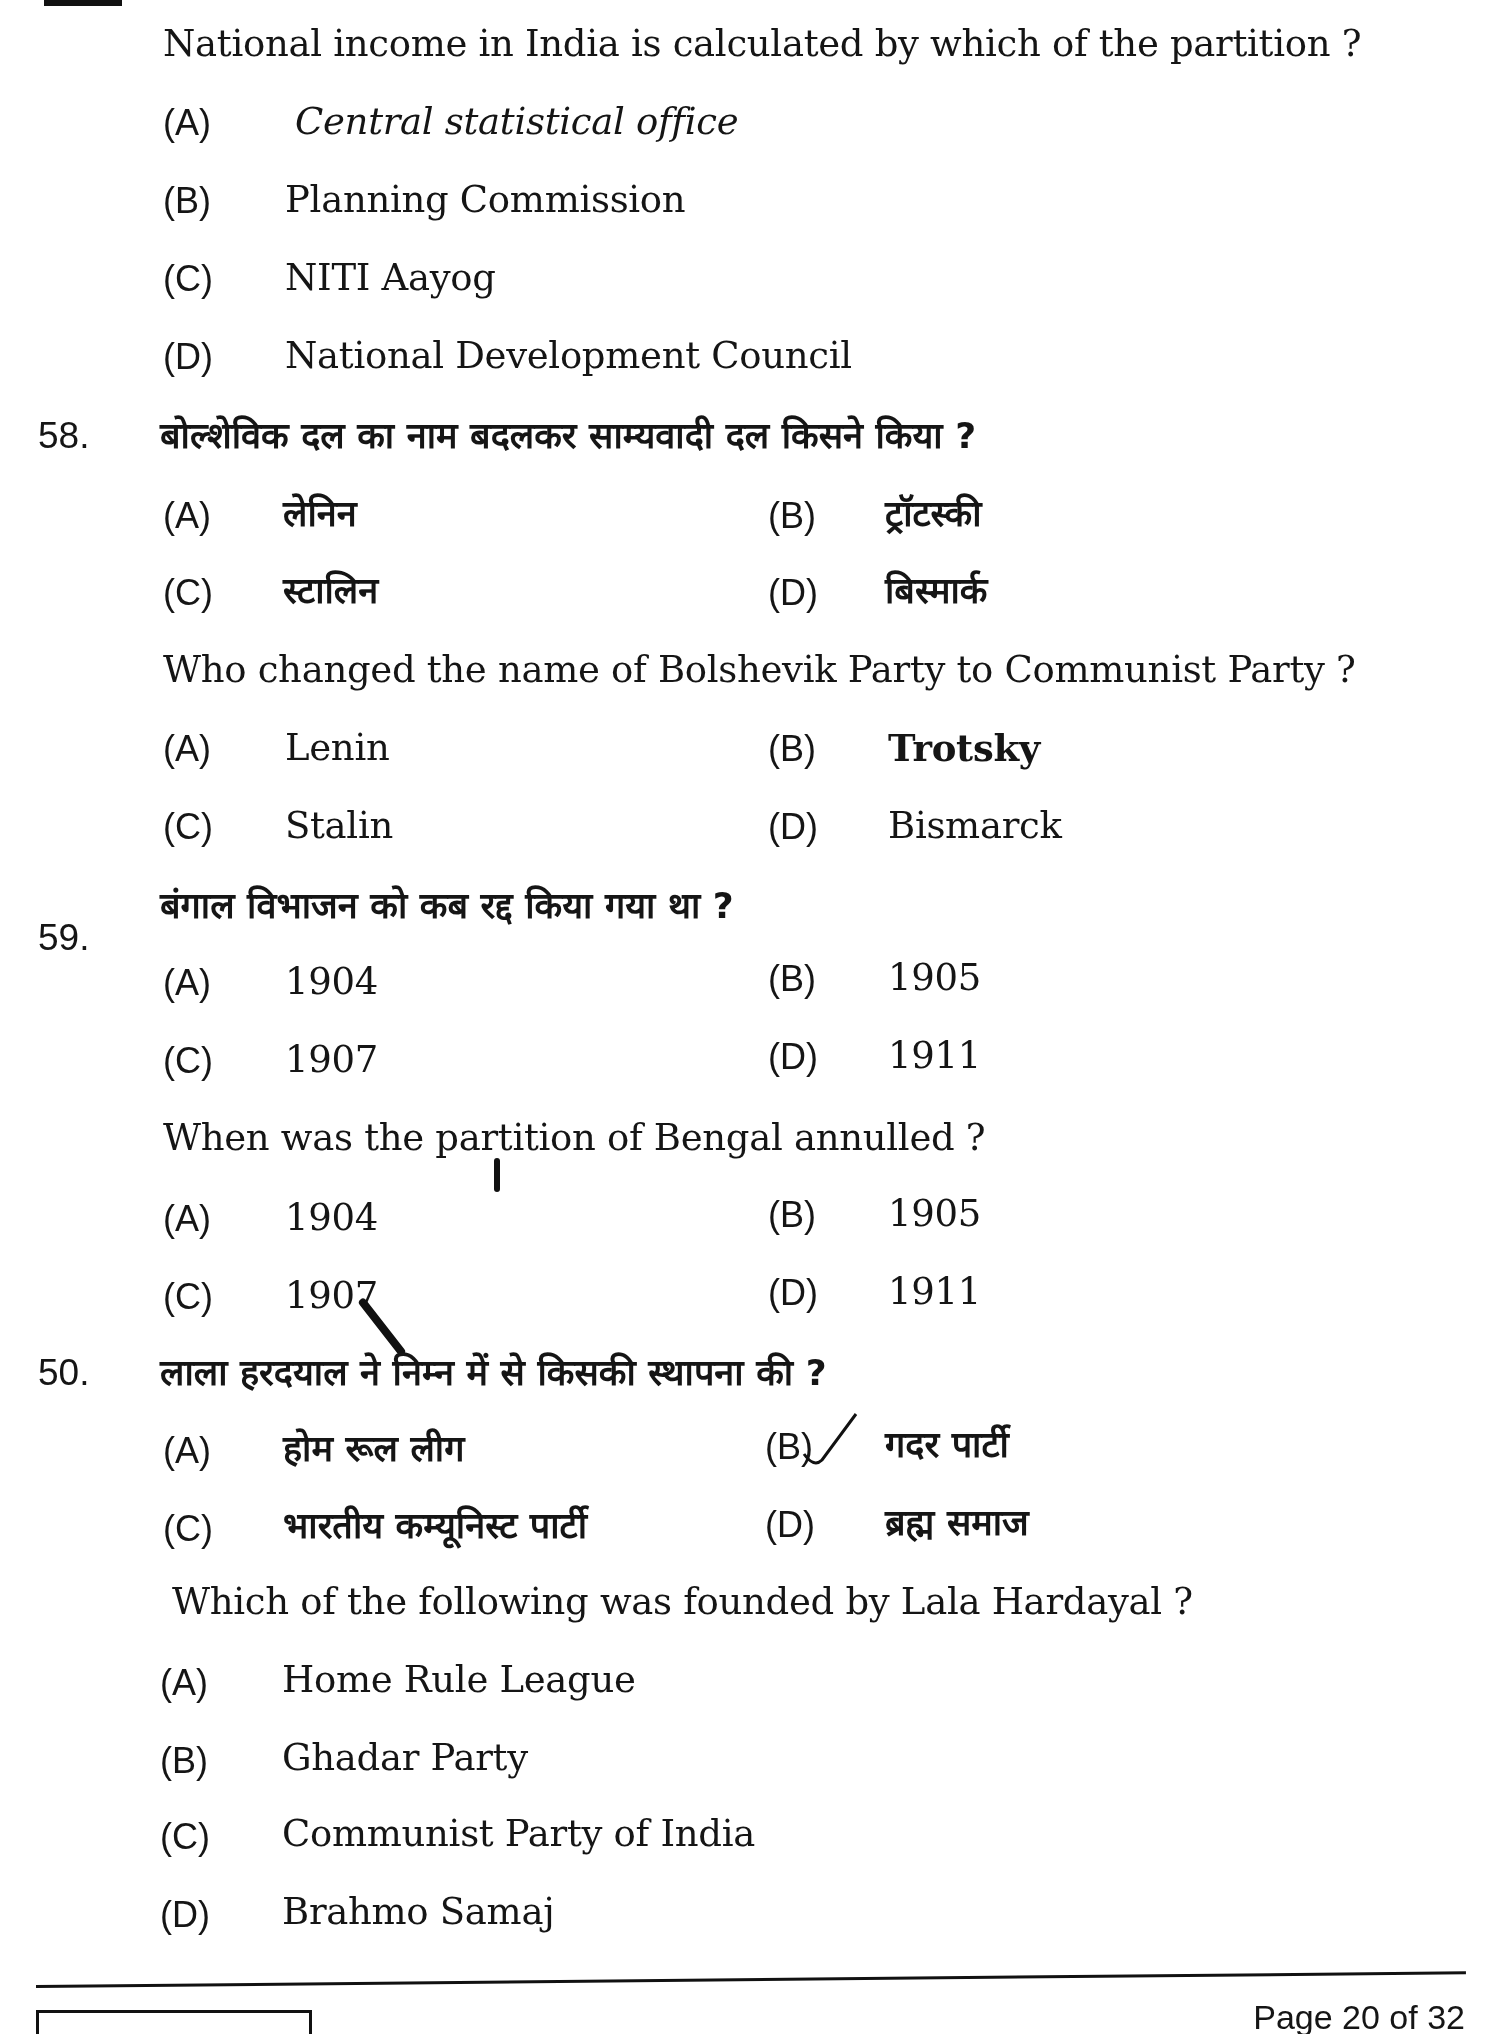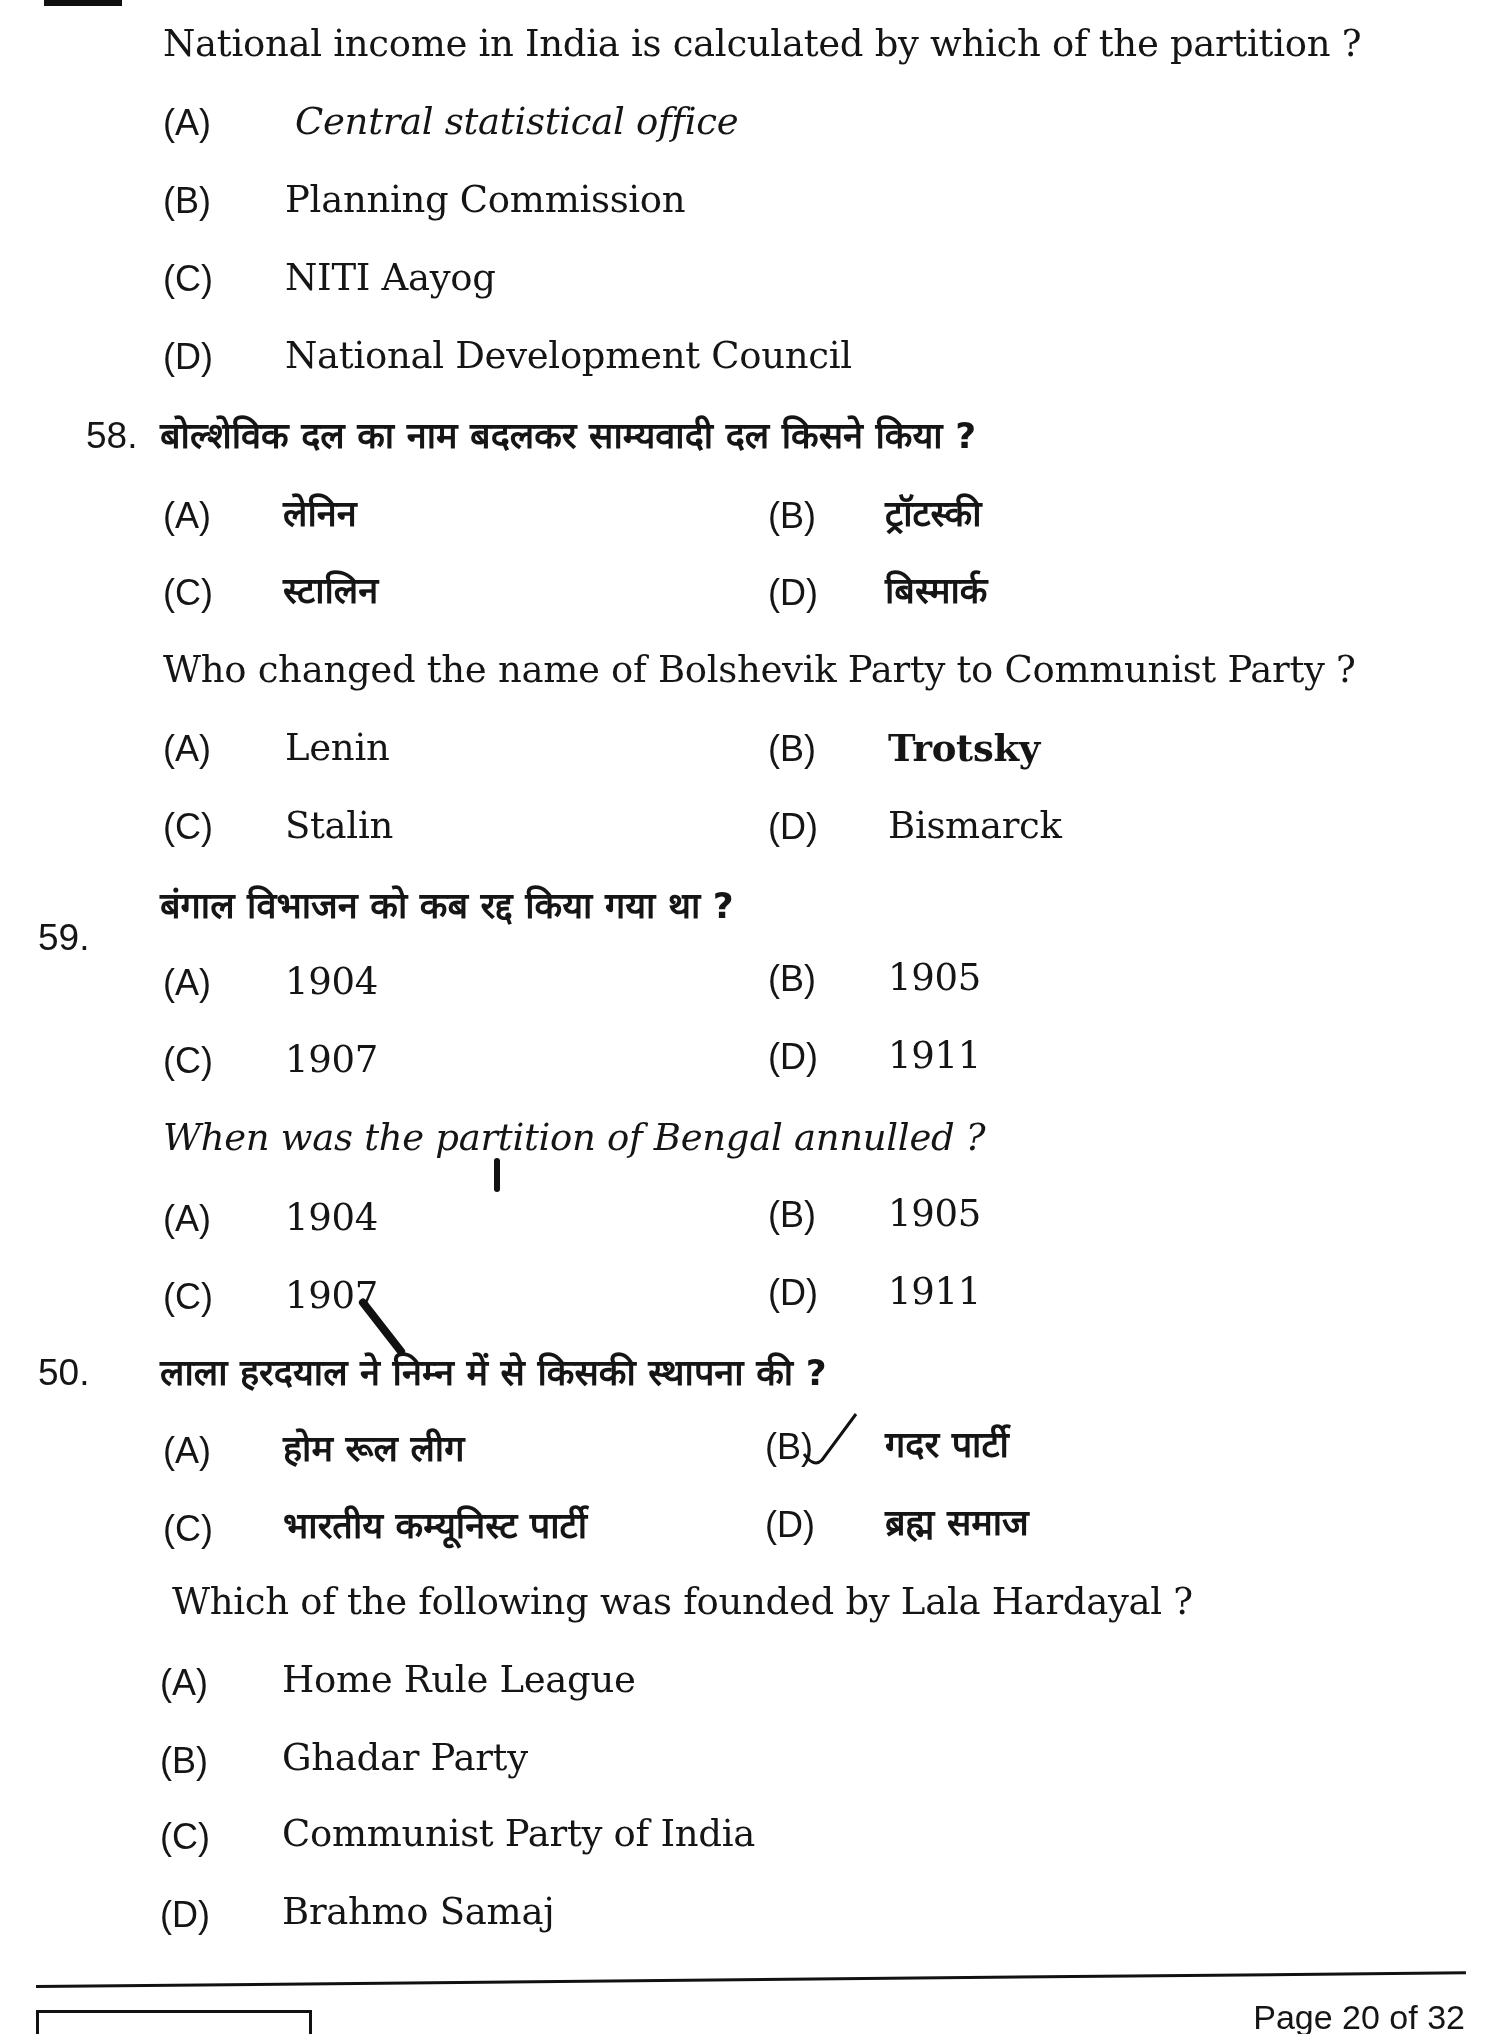--- a/index.html
+++ b/index.html
@@ -30,21 +30,21 @@
 
 <div class="abs lbl" style="left:163px; top:180px;">(B)</div>
 <div class="abs en" style="left:285px; top:178px;">Planning Commission</div>
 
 <div class="abs lbl" style="left:163px; top:258px;">(C)</div>
 <div class="abs en" style="left:285px; top:256px;">NITI Aayog</div>
 
 <div class="abs lbl" style="left:163px; top:336px;">(D)</div>
 <div class="abs en" style="left:285px; top:334px;">National Development Council</div>
 
-<div class="abs qnum" style="left:38px; top:415px;margin-left:48px;">58.</div>
+<div class="abs qnum" style="left:38px; top:415px;">58.</div>
 <div class="abs hi" style="left:160px; top:410px;">बोल्शेविक दल का नाम बदलकर साम्यवादी दल किसने किया ?</div>
 
 <div class="abs lbl" style="left:163px; top:495px;">(A)</div>
 <div class="abs hi" style="left:283px; top:488px;">लेनिन</div>
 <div class="abs lbl" style="left:768px; top:495px;">(B)</div>
 <div class="abs hi" style="left:885px; top:488px;">ट्रॉटस्की</div>
 
 <div class="abs lbl" style="left:163px; top:572px;">(C)</div>
 <div class="abs hi" style="left:283px; top:565px;">स्टालिन</div>
 <div class="abs lbl" style="left:768px; top:572px;">(D)</div>
@@ -68,21 +68,21 @@
 <div class="abs lbl" style="left:163px; top:962px;">(A)</div>
 <div class="abs en" style="left:285px; top:960px;">1904</div>
 <div class="abs lbl" style="left:768px; top:958px;">(B)</div>
 <div class="abs en" style="left:888px; top:956px;">1905</div>
 
 <div class="abs lbl" style="left:163px; top:1040px;">(C)</div>
 <div class="abs en" style="left:285px; top:1038px;">1907</div>
 <div class="abs lbl" style="left:768px; top:1036px;">(D)</div>
 <div class="abs en" style="left:888px; top:1034px;">1911</div>
 
-<div class="abs en" style="left:163px; top:1116px;font-style:italic;">When was the partition of Bengal annulled ?</div>
+<div class="abs en" style="left:163px; top:1116px;">When was the partition of Bengal annulled ?</div>
 <div class="mark" style="left:494px; top:1158px; width:6px; height:34px; border-radius:3px;"></div>
 
 <div class="abs lbl" style="left:163px; top:1198px;">(A)</div>
 <div class="abs en" style="left:285px; top:1196px;">1904</div>
 <div class="abs lbl" style="left:768px; top:1194px;">(B)</div>
 <div class="abs en" style="left:888px; top:1192px;">1905</div>
 
 <div class="abs lbl" style="left:163px; top:1276px;">(C)</div>
 <div class="abs en" style="left:285px; top:1274px;">1907</div>
 <div class="abs lbl" style="left:768px; top:1272px;">(D)</div>

